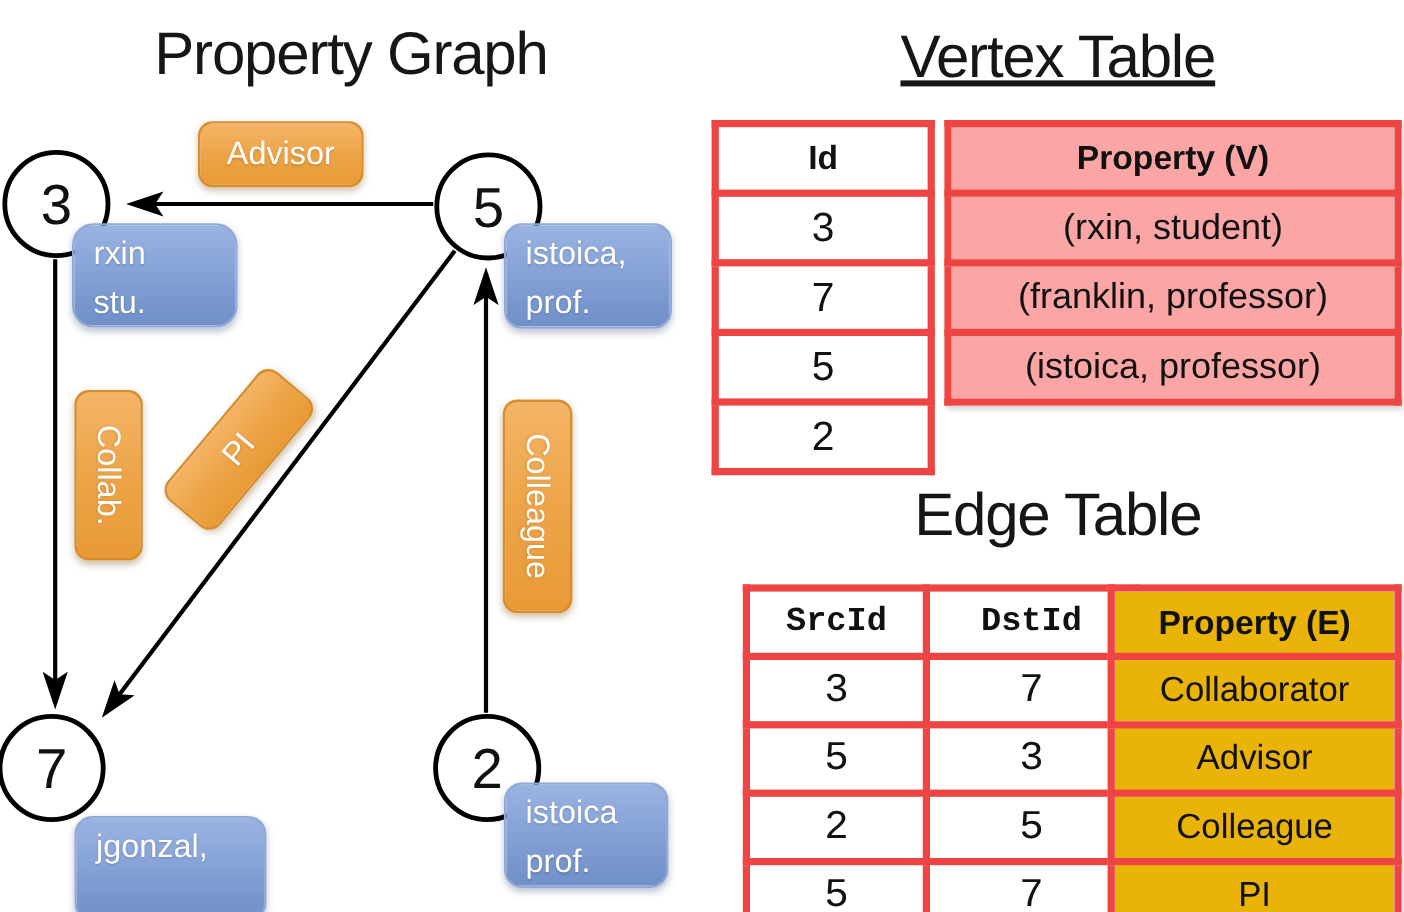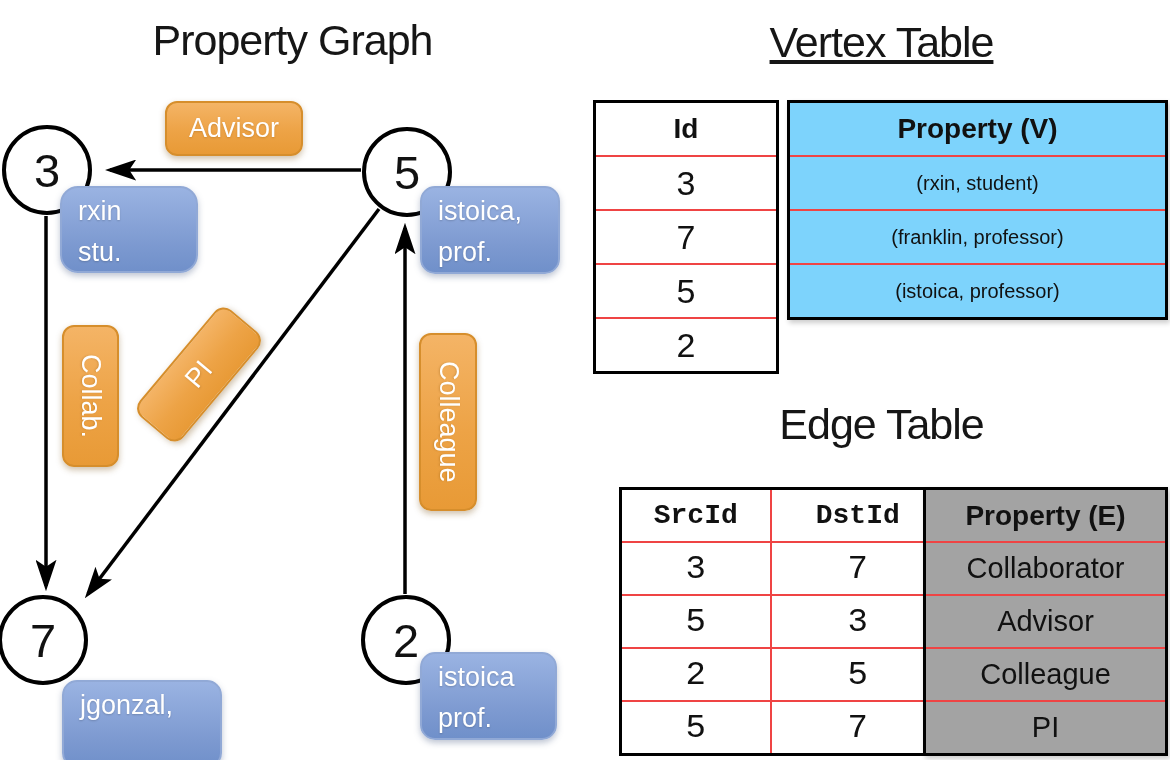--- a/index.html
+++ b/index.html
@@ -12,21 +12,21 @@
     position: relative;
     width: 1170px;
     height: 760px;
     background: #ffffff;
     overflow: hidden;
   }
 
   
   .big-title {
     position: absolute;
-    font-size: 43px;
+    font-size: 50px;
     font-weight: 300;
     letter-spacing: -1px;
     color: #161616;
     text-align: center;
   }
   #graph-title  { left: 0;     width: 585px; top: 16px; }
   #vertex-title { left: 593px; width: 577px; top: 18px; text-decoration: underline; }
   #edge-title   { left: 593px; width: 577px; top: 400px; }
 
   
@@ -99,43 +99,43 @@
   .vtext { writing-mode: vertical-rl; }
 
   
   .dtable {
     position: absolute;
     border-collapse: collapse;
     table-layout: fixed;
     background: #ffffff;
   }
   .dtable td {
-    border: 2px solid #ef4444;
+    border: 6px solid #ef4444;
     text-align: center;
     vertical-align: middle;
     color: #111;
     padding: 0;
     overflow: hidden;
   }
   .dtable { border: 3px solid #000; }
   .dtable td.hdr { font-weight: bold; font-size: 28px; }
   .dtable td.num { font-size: 34px; font-weight: 300; }
-  .dtable td.txt { font-size: 20px; font-weight: 300; }
+  .dtable td.txt { font-size: 30px; font-weight: 300; }
 
   #vt-id   { left: 593px; top: 100px; width: 186px; }
   #vt-prop { left: 787px; top: 100px; width: 381px;
              box-shadow: 2px 3px 5px rgba(0,0,0,0.2); }
   #vt-id td, #vt-prop td { height: 52px; }
-  #vt-prop td { background: #7dd3fc; }
+  #vt-prop td { background: #fca5a5; }
 
   #et-src  { left: 619px; top: 487px; width: 325px; font-family: Liberation Mono, monospace; }
   #et-prop { left: 923px; top: 487px; width: 245px;
              box-shadow: 2px 3px 5px rgba(0,0,0,0.2); }
   #et-src td, #et-prop td { height: 51px; }
-  #et-prop td { background: #a3a3a3; }
+  #et-prop td { background: #eab308; }
   #et-prop td.txt { font-size: 29px; margin-left: 36px; }
 </style>
 </head>
 <body>
 
 <div class="stage">
 
   <div id="graph-title" class="big-title">Property Graph</div>
   <div id="vertex-title" class="big-title">Vertex Table</div>
   <div id="edge-title" class="big-title">Edge Table</div>

